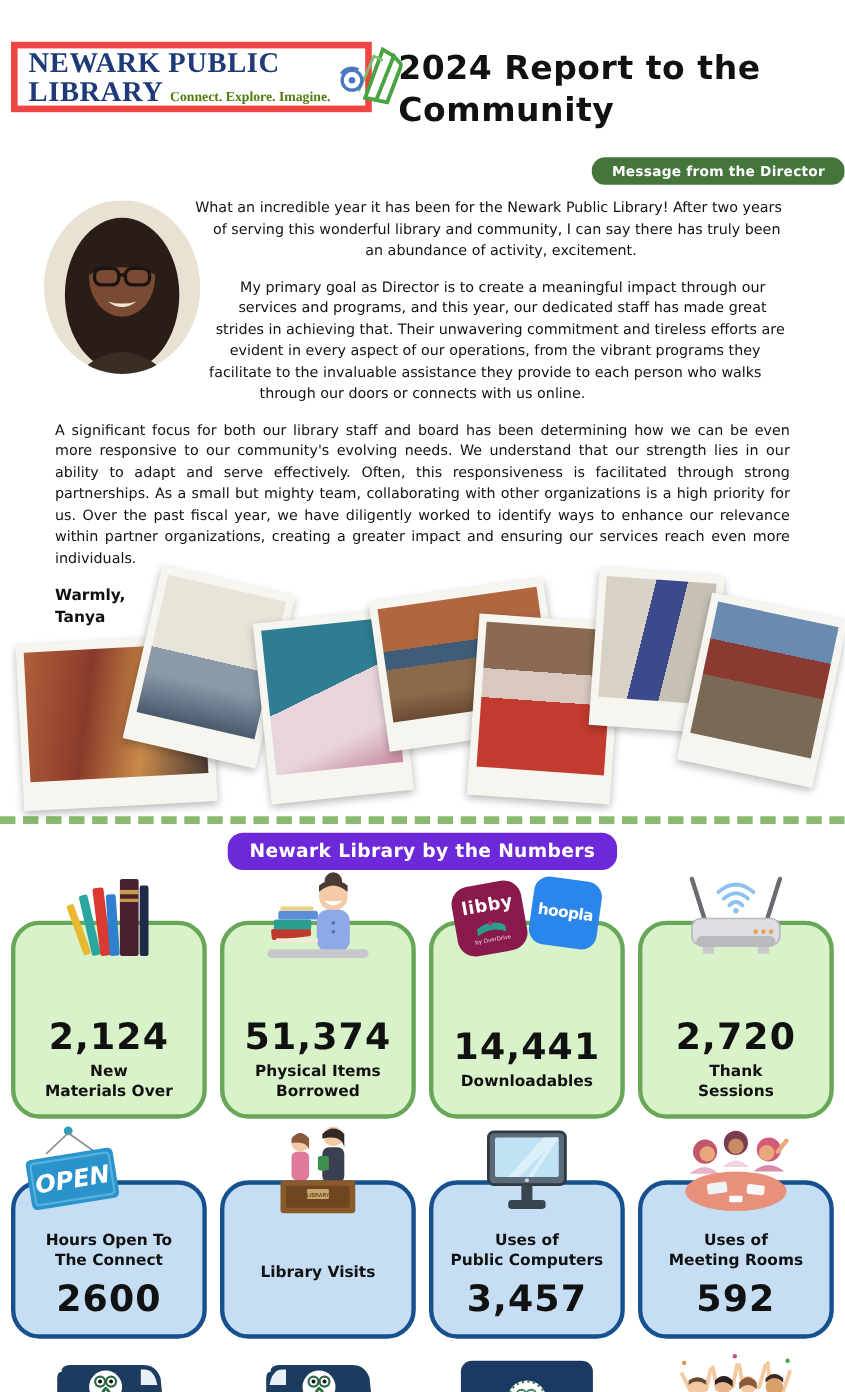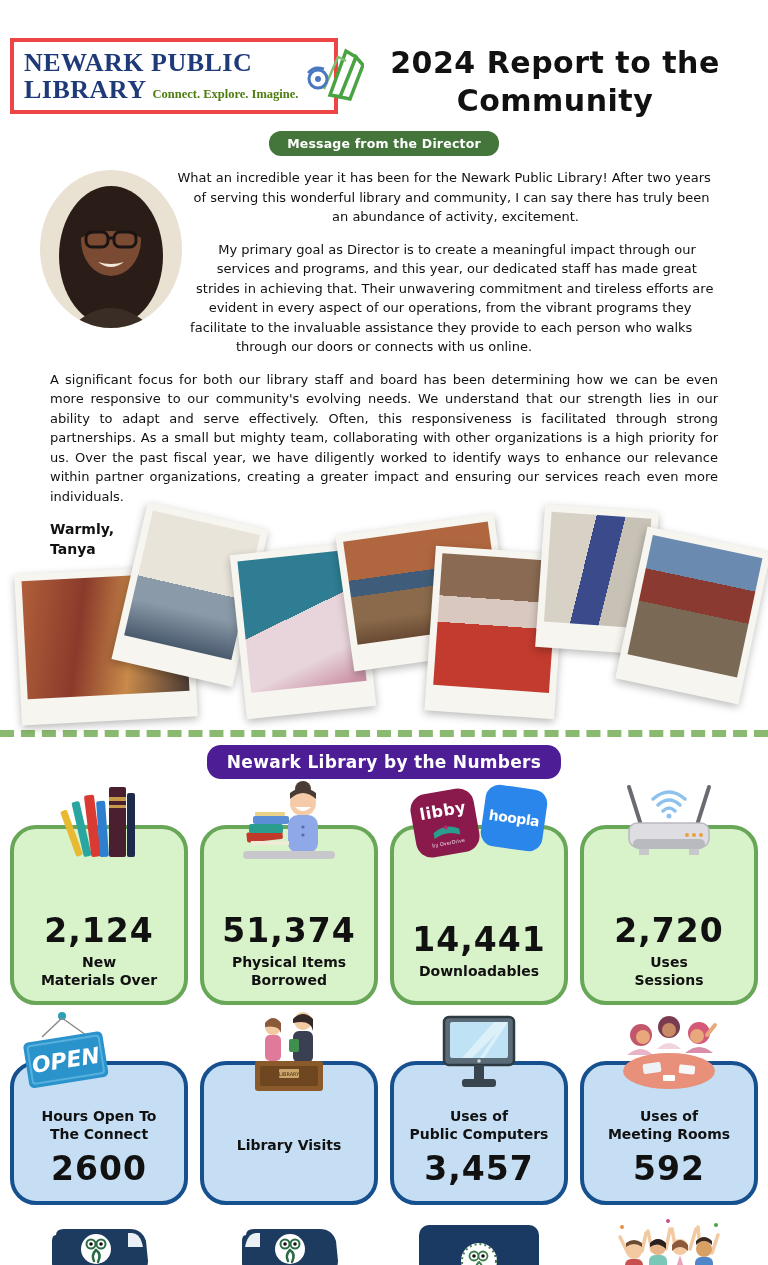--- a/index.html
+++ b/index.html
@@ -5,35 +5,35 @@
   * { margin:0; padding:0; box-sizing:border-box; }
   body { background:#fff; }
   .page {
     position:relative; width:768px; min-height:1265px; margin:0 auto;
     background:#fff; font-family:"DejaVu Sans", sans-serif; color:#111;
     overflow:hidden;
   }
   
   .header { display:flex; align-items:flex-start; padding:38px 10px 0 10px; }
   .logo-box {
-    width:328px; height:76px; border:4px solid #ef4444; background:#fff;
+    width:328px; height:64px; border:6px solid #ef4444; background:#fff;
     display:flex; align-items:center; padding:4px 6px 4px 10px; flex:none;
   }
   .logo-text { font-family:"Liberation Serif", serif; color:#1e3a78; line-height:1.05; }
   .logo-line1 { font-size:26px; font-weight:bold; letter-spacing:.5px; }
   .logo-line2-row { display:flex; align-items:baseline; gap:6px; }
   .logo-line2 { font-size:26px; font-weight:bold; letter-spacing:.5px; }
   .tagline { font-family:"Liberation Serif", serif; font-size:12.5px; color:#4d7c0f; font-weight:bold; white-space:nowrap; }
   .logo-art { margin-left:2px; flex:none; }
   .title {
-    flex:1; text-align:center; font-size:30px; font-weight:bold;
+    flex:1; text-align:left; font-size:30px; font-weight:bold;
     line-height:1.25; padding:6px 10px 0 24px; letter-spacing:.5px;
   }
   
-  .badge-row { text-align:center; margin-top:12px; }
+  .badge-row { text-align:right; margin-top:24px; }
   .director-badge {
     display:inline-block; background:#44753a; color:#fff; font-size:12.5px;
     font-weight:bold; padding:5px 18px; border-radius:12px; letter-spacing:.2px;
   }
   
   .message { padding:12px 50px 0 50px; font-size:13px; line-height:1.5; }
   .portrait-float {
     float:left; width:142px; height:158px; margin:2px 14px 4px -10px;
     shape-outside:ellipse(50% 50% at 50% 50%); border-radius:50%; overflow:hidden;
   }
@@ -59,21 +59,21 @@
   .p2{background:linear-gradient(180deg,#e8e4da 0 52%,#8a9aa8 52% 70%,#4a5a6e 100%);}
   .p3{background:linear-gradient(160deg,#2e7d93 0 45%,#e8d5dc 45% 75%,#c88aa0 100%);}
   .p4{background:linear-gradient(180deg,#b0673f 0 38%,#3f5d7a 38% 54%,#8a6a4a 54% 78%,#6a4a33 100%);}
   .p5{background:linear-gradient(180deg,#8a6a52 0 32%,#d8c8c0 32% 52%,#c23b2e 52% 100%);}
   .p6{background:linear-gradient(100deg,#d8d2c6 0 38%,#3a4a8a 38% 62%,#c8c2b6 62% 100%);}
   .p7{background:linear-gradient(180deg,#6a8ab0 0 28%,#8a3a30 28% 55%,#7a6a55 55% 100%);}
   
   .divider { border-top:7px dashed #8aba70; margin:10px 0 0 0; }
   .numbers-badge-row { text-align:center; margin-top:8px; }
   .numbers-badge {
-    display:inline-block; background:#4c1d95; color:#fff; font-size:17px;
+    display:inline-block; background:#6d28d9; color:#fff; font-size:17px;
     font-weight:bold; padding:7px 20px; border-radius:14px; letter-spacing:.3px;
   }
   
   .stats { display:grid; grid-template-columns:repeat(4,1fr); column-gap:12px; row-gap:12px; padding:0 10px; margin-top:2px; }
   .cell { display:flex; flex-direction:column; }
   .icon-zone {
     height:80px; display:flex; justify-content:center; align-items:flex-end;
     margin-bottom:-36px; position:relative; z-index:2;
   }
   .icon-zone.left { justify-content:flex-start; padding-left:4px; }
@@ -288,21 +288,21 @@
           <circle cx="68" cy="62" r="2" fill="#e8a040"></circle>
             <circle cx="75" cy="62" r="2" fill="#e8a040"></circle>
             <circle cx="82" cy="62" r="2" fill="#e8a040"></circle>
           <rect x="20" y="76" width="10" height="6" fill="#c8c8cc"></rect>
             <rect x="70" y="76" width="10" height="6" fill="#c8c8cc"></rect>
         </svg>
       </div>
       <div class="card green">
         <div class="stat-value">2,720</div>
         <div class="stat-label">
-          <div>Uses</div>
+          <div>Thank</div>
           <div>Sessions</div>
         </div>
       </div>
     </div>
 
     <div class="cell">
       <div class="icon-zone left">
         <svg width="104" height="86" viewBox="0 0 104 86">
           <circle cx="48" cy="5" r="4" fill="#2aa0b8"></circle>
           <line x1="48" y1="7" x2="28" y2="26" stroke="#8a8a8a" stroke-width="1.5"></line>

